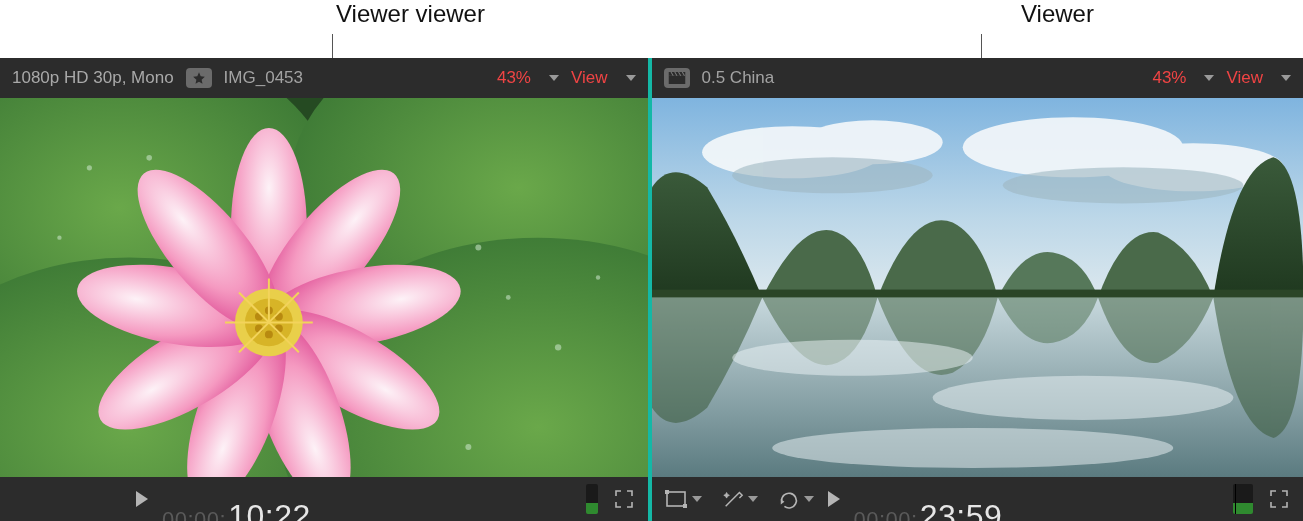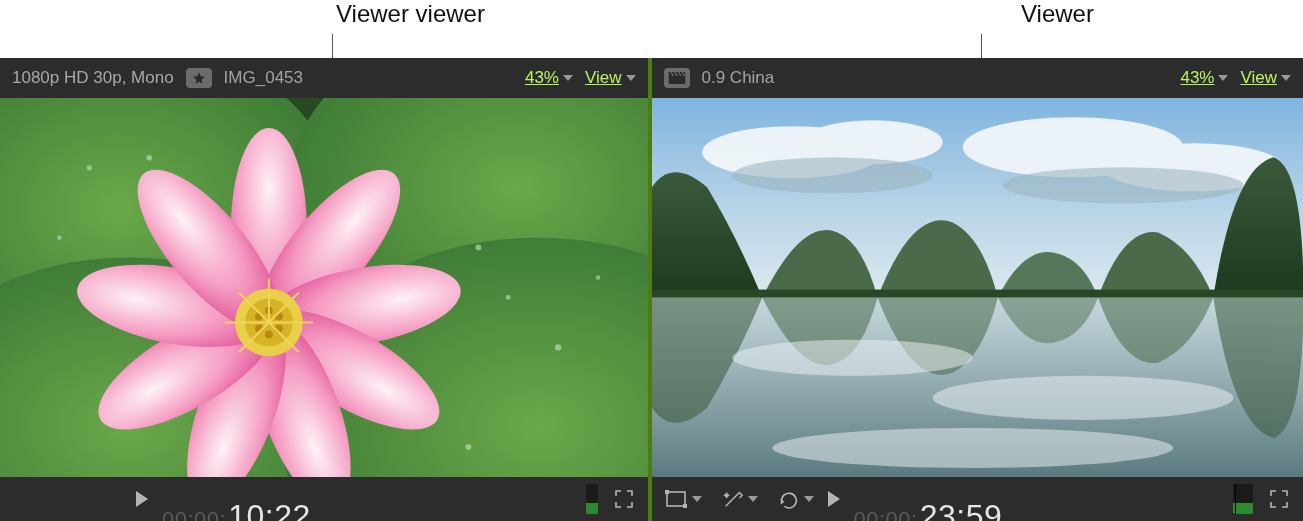--- a/index.html
+++ b/index.html
@@ -35,42 +35,42 @@
     height: 463px;
     background: #000;
   }
   .panel {
     position: relative;
     flex: 1 1 50%;
     background: #2a2a2a;
     display: flex;
     flex-direction: column;
   }
-  .panel.left { border-right: 4px solid #4d7c0f; justify-content: center; }
+  .panel.left { border-right: 4px solid #14b8a6; justify-content: center; }
   .header {
     height: 40px;
     background: #2c2c2c;
     display: flex;
     align-items: center;
     padding: 0 12px;
     color: #b9b9b9;
     font-size: 17px;
     gap: 12px;
   }
   .header .format { color: #a9a9a9; white-space: nowrap; }
   .header .clip-icon {
     width: 26px; height: 20px; border-radius: 4px;
     background: #6b6b6b; display:flex; align-items:center; justify-content:center;
     flex: 0 0 auto;
   }
   .header .clip-icon svg { display:block; }
   .header .clip-name { color: #a3a3a3; flex: 0 1 auto; }
   .header .spacer { flex: 1 1 auto; }
   .header .zoom, .header .view {
-    display:flex; align-items:center; gap:4px; color:#bef264; cursor:pointer;text-decoration:underline;
+    display:flex; align-items:center; gap:18px; color:#ef4444; cursor:pointer;
   }
   .chev { width:0;height:0;border-left:5px solid transparent;border-right:5px solid transparent;border-top:6px solid #9a9a9a; }
   .canvas {
     flex: 1 1 auto;
     background: #000;
     display:flex; align-items:center; justify-content:center;
     overflow:hidden;
   }
   .canvas svg { width:100%; height:100%; display:block; }
   .footer {
@@ -225,21 +225,21 @@
 
   <div class="panel">
     <div class="header">
       <span class="clip-icon">
         <svg width="18" height="14" viewBox="0 0 24 18">
             <rect x="1" y="6" width="22" height="11" fill="#2b2b2b"></rect>
             <rect x="1" y="1" width="22" height="5" fill="#2b2b2b"></rect>
             <path stroke="#777" stroke-width="1.4" d="M4 1l3 5M9 1l3 5M14 1l3 5M19 1l3 5"></path>
           </svg>
       </span>
-      <span class="clip-name">0.9 China</span>
+      <span class="clip-name">0.5 China</span>
       <span class="spacer"></span>
       <span class="zoom">
         <span>43%</span>
         <span class="chev"></span>
       </span>
       <span class="view">
         <span>View</span>
         <span class="chev"></span>
       </span>
     </div>

